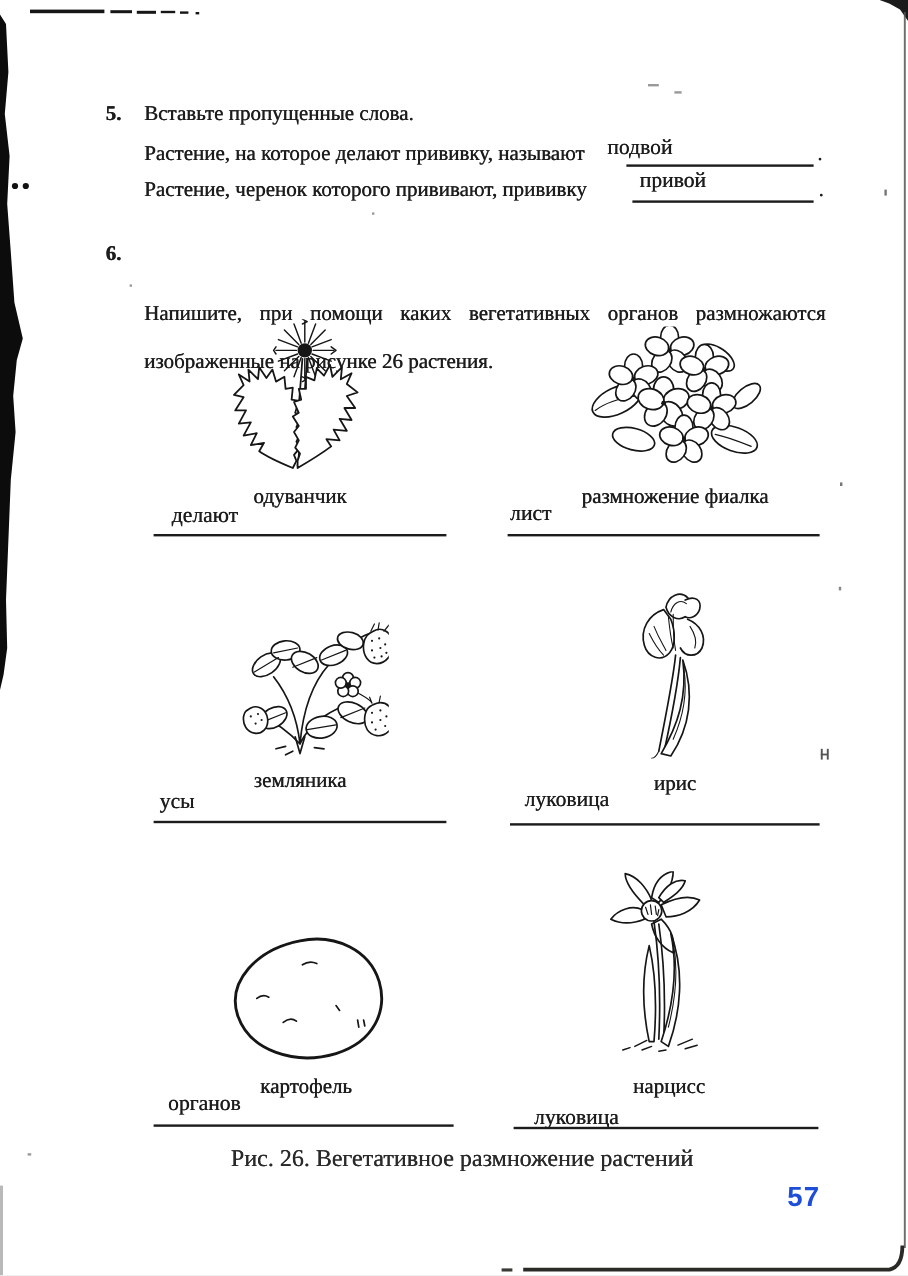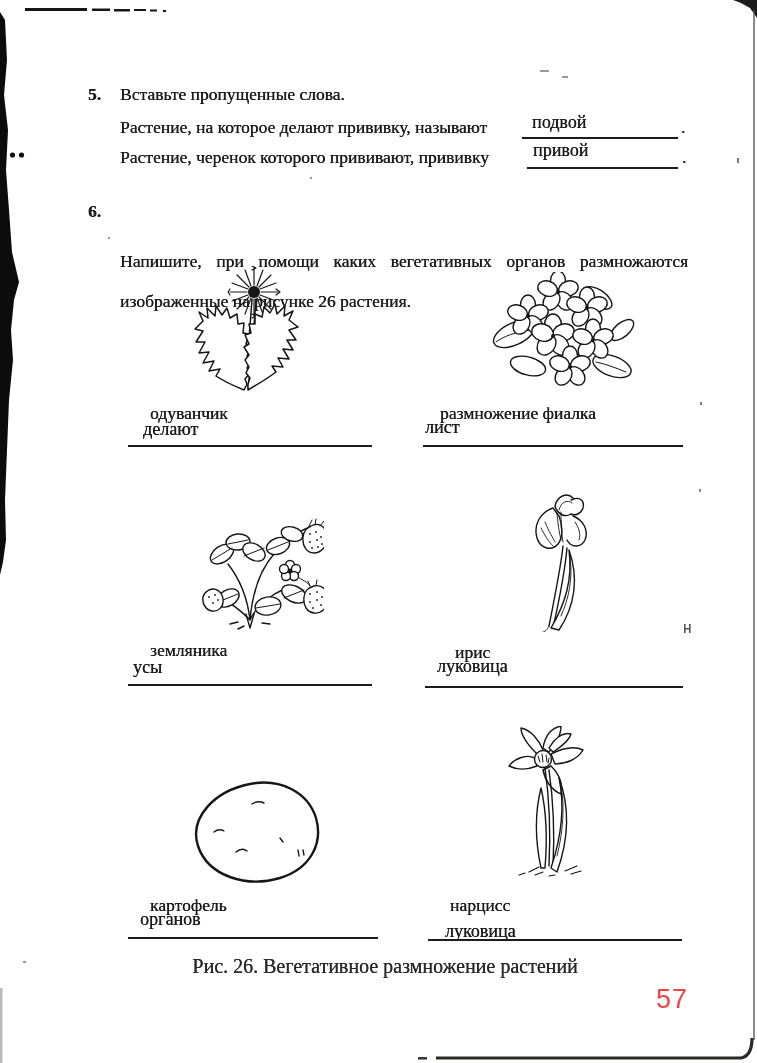--- a/index.html
+++ b/index.html
@@ -8,25 +8,25 @@
     background:#ffffff;overflow:hidden;
     font-family:"Liberation Serif","DejaVu Serif",serif;
     color:#1d1d1d;
   }
   .print{ text-shadow:0.35px 0 currentColor; font-size:17.5px; line-height:1.25; }
   .abs{position:absolute;}
   .tasknum{font-weight:700;}
   .justify{ text-align:justify; text-align-last:left; line-height:40px;margin-top:40px; }
   .blank-line{ border-bottom:2px solid #1c1c1c; height:0; }
   .answer{ font-size:18px; text-shadow:0.3px 0 currentColor; white-space:nowrap; }
-  .plant-label{ font-size:17.5px; text-shadow:0.35px 0 currentColor; white-space:nowrap; }
+  .plant-label{ text-align:center; font-size:17.5px; text-shadow:0.35px 0 currentColor; white-space:nowrap; }
   .caption{ text-align:center; font-size:20px; color:#2a2a2a; text-shadow:0.25px 0 currentColor; }
   .pagenum{
     font-family:"Liberation Sans","DejaVu Sans",sans-serif;
-    font-size:27px;font-weight:400;color:#ef4444;letter-spacing:1px;
+    font-size:23px;font-weight:700;color:#1d4ed8;letter-spacing:1px;
   }
   svg.illus{ display:block; }
   svg.illus *{ vector-effect:non-scaling-stroke; }
   .artifacts{ pointer-events:none; }
 </style>
 </head>
 <body>
 
 <div class="page">
 
@@ -64,21 +64,21 @@
       <rect x="684" y="628" width="6" height="1.5" fill="#555"></rect>
       <rect x="23" y="961" width="3" height="2"></rect>
     </g>
   </svg>
 
   <section>
     <span class="abs print tasknum" style="left:88px;top:84px">5.</span>
     <span class="abs print" style="left:120px;top:84px">Вставьте пропущенные слова.</span>
 
     <span class="abs print" style="left:120px;top:117px">Растение, на которое делают прививку, называют</span>
-    <span class="abs answer" style="left:532px;top:112px">подвой</span>
+    <span class="abs answer" style="left:506px;top:112px">подвой</span>
     <div class="abs blank-line" style="left:522px;top:137px;width:156px"></div>
     <span class="abs print" style="left:681px;top:117px">.</span>
 
     <span class="abs print" style="left:120px;top:147px">Растение, черенок которого прививают, прививку</span>
     <span class="abs answer" style="left:533px;top:140px">привой</span>
     <div class="abs blank-line" style="left:527px;top:167px;width:151px"></div>
     <span class="abs print" style="left:682px;top:147px">.</span>
   </section>
 
   <section>

